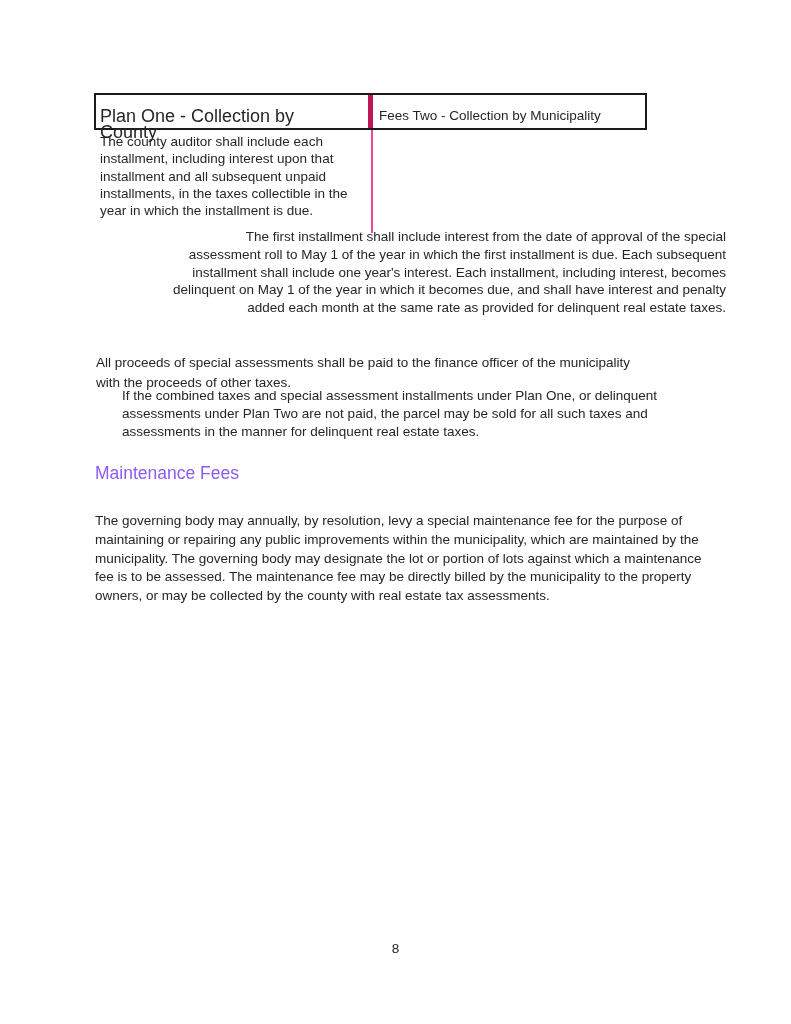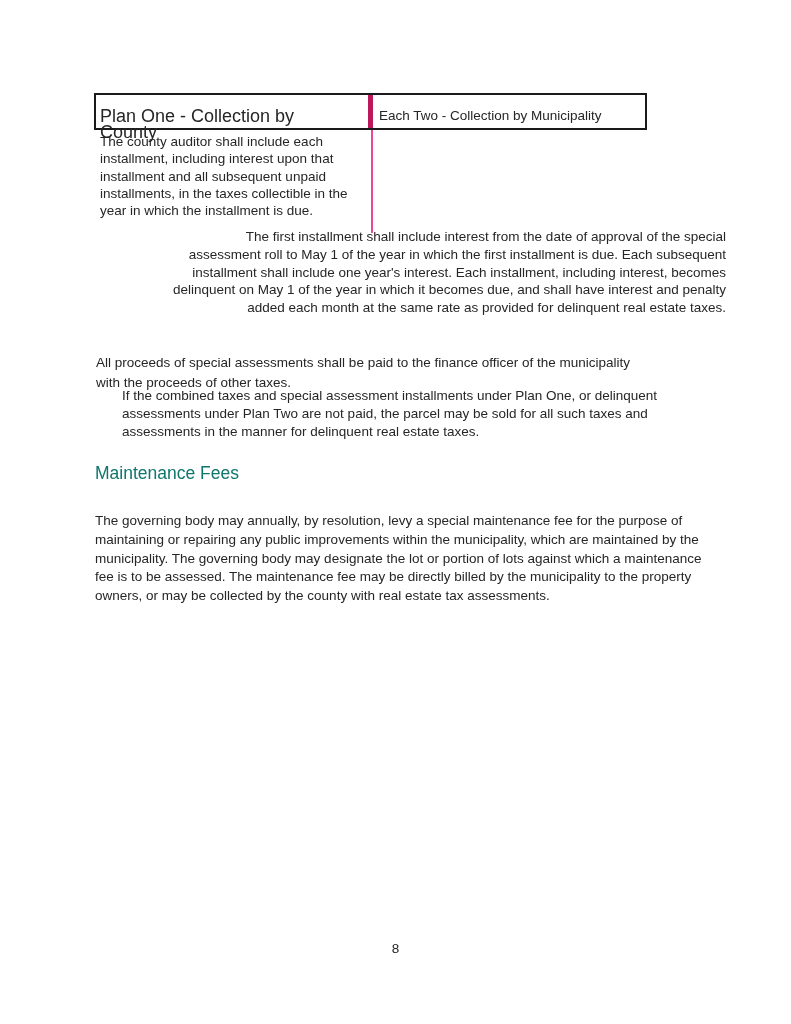--- a/index.html
+++ b/index.html
@@ -72,21 +72,21 @@
   }
   .p1 { top: 228px; width: 630px; line-height: 17.8px; text-align: right; }
   .p2 { top: 353px; width: 630px; line-height: 19.5px; }
   .p3 { top: 387px; width: 630px; line-height: 18.2px; margin-left: 26px; }
   .section-heading {
     position: absolute;
     left: 95px;
     top: 463px;
     font-size: 17.5px;
     font-weight: 400;
-    color: #0f766e;
+    color: #8b5cf6;
     margin: 0;
   }
   .p4 { top: 512px; left: 95px; width: 670px; line-height: 18.8px; }
   
   .page-number {
     position: absolute;
     left: 0;
     top: 941px;
     width: 791px;
     text-align: center;
@@ -94,21 +94,21 @@
   }
 </style>
 </head>
 <body>
 
 <div class="page">
 
   <div class="doc-table">
     <div class="t-header">
       <div class="th1">Plan One - Collection by County</div>
-      <div class="th2">Each Two - Collection by Municipality</div>
+      <div class="th2">Fees Two - Collection by Municipality</div>
     </div>
     <div class="t-body">
       <div class="tb1">The county auditor shall include each
 installment, including interest upon that
 installment and all subsequent unpaid
 installments, in the taxes collectible in the
 year in which the installment is due.</div>
       <div class="tb2"></div>
     </div>
   </div>

